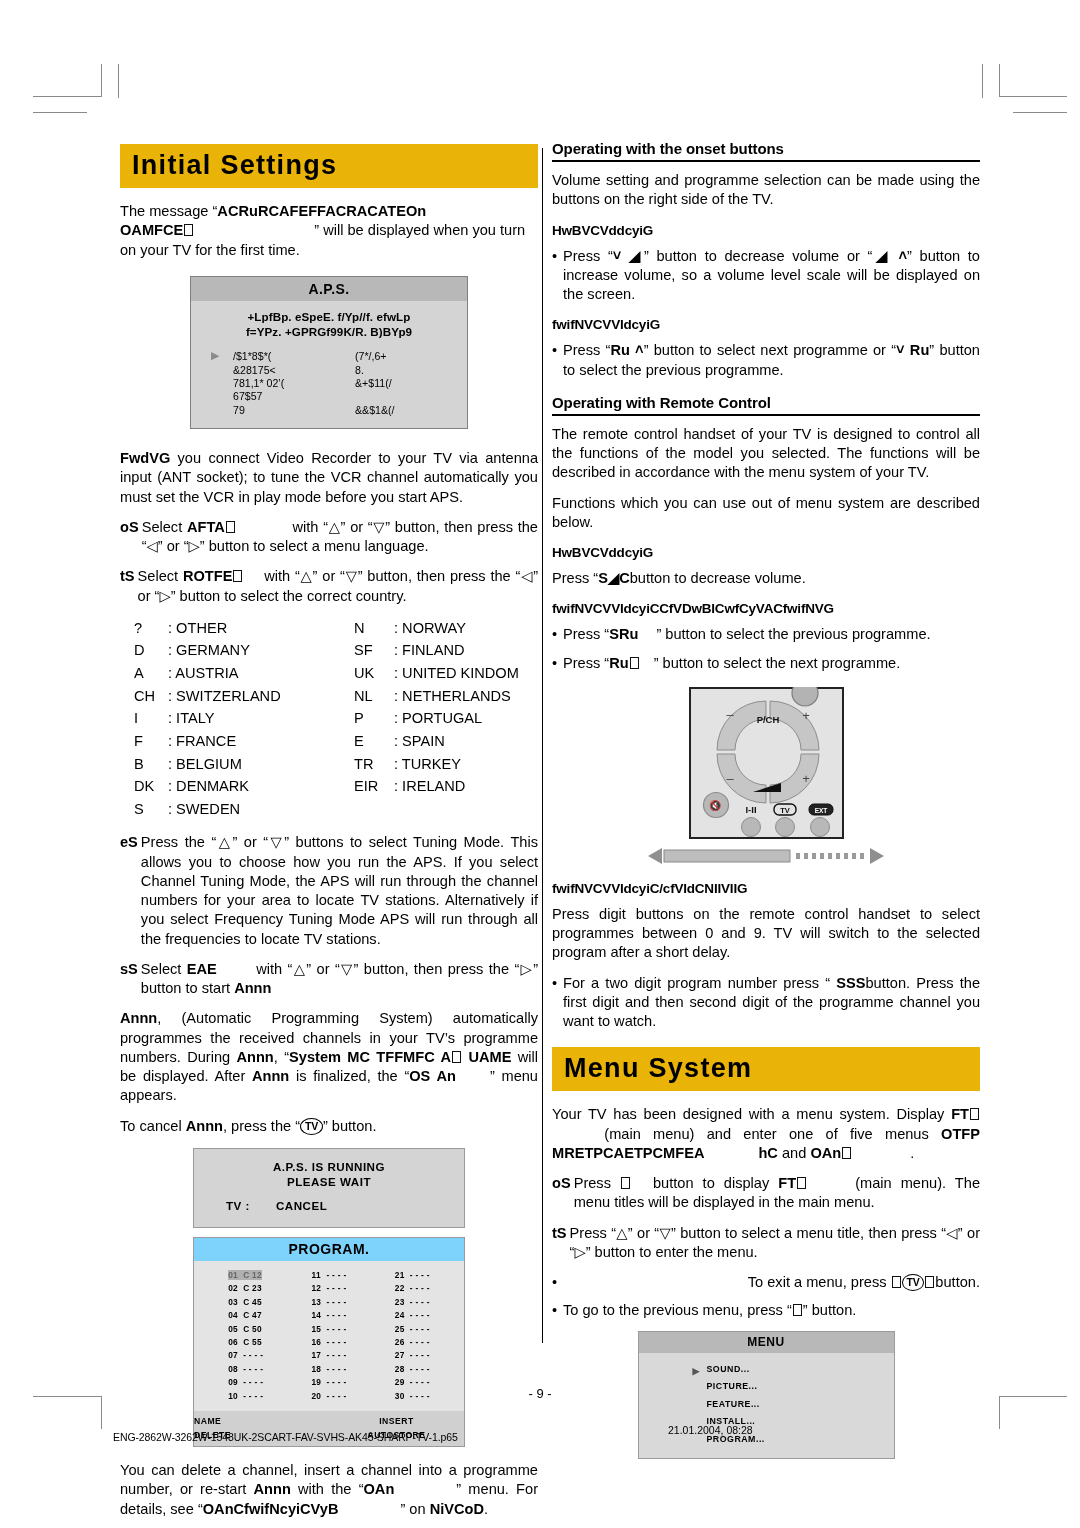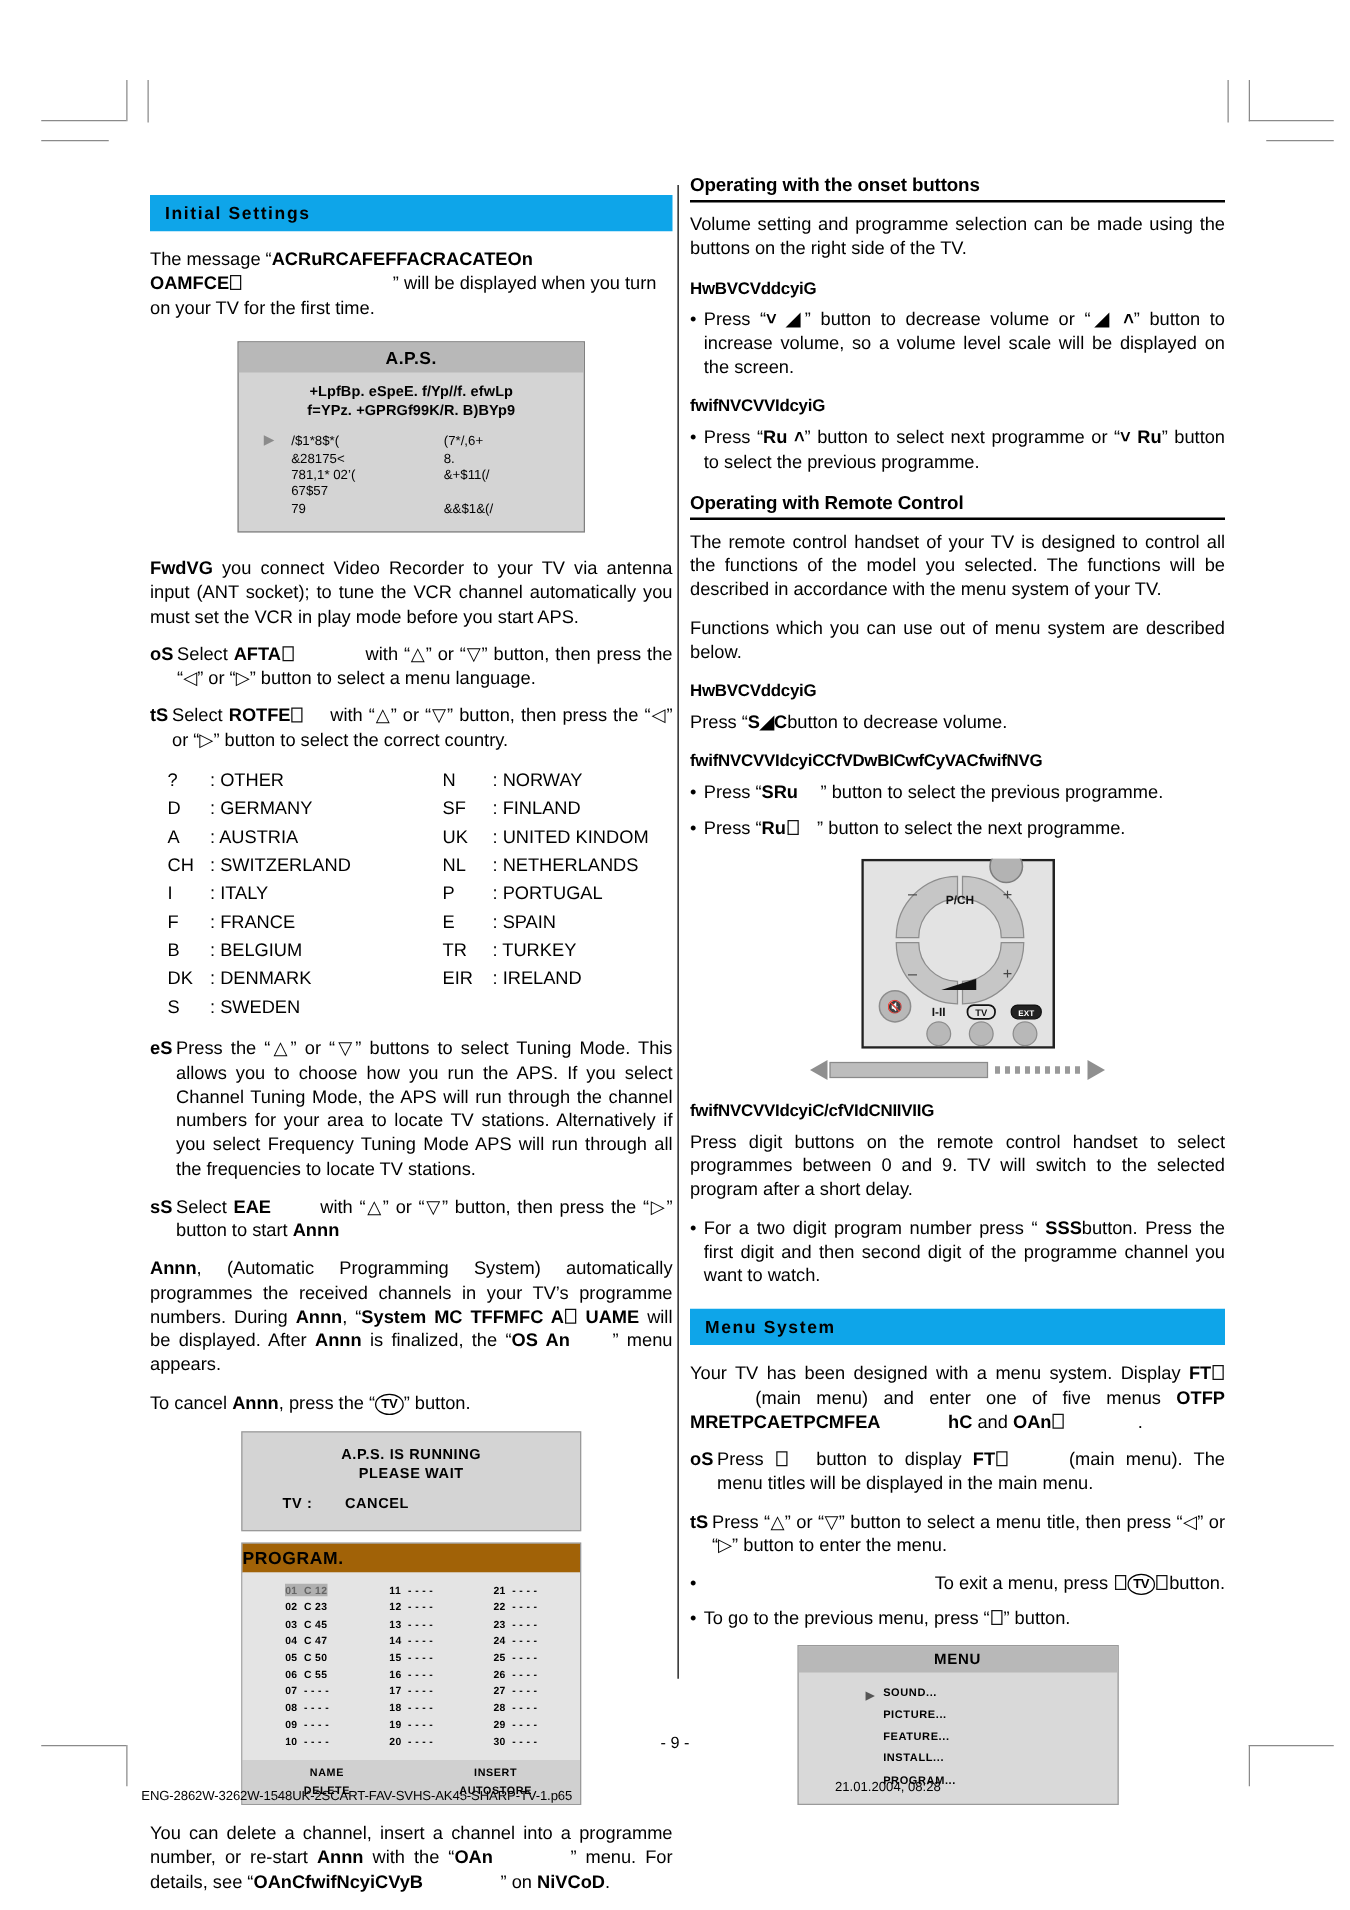--- a/index.html
+++ b/index.html
@@ -20,23 +20,23 @@
   .columns{
     position:absolute;left:120px;top:140px;width:860px;
   }
   .col-left{position:absolute;left:0;top:0;width:418px;}
   .col-right{position:absolute;left:432px;top:0;width:428px;}
 
   .vrule{position:absolute;left:422px;top:8px;width:1px;height:1195px;background:#000;}
 
   
   .band{
-    background:#0ea5e9;padding:6px 0 7px 12px;
-    font-size:14px;font-weight:bold;letter-spacing:.6px;
-    margin:16px 0 14px 0;
+    background:#eab308;padding:6px 0 7px 12px;
+    font-size:27px;font-weight:bold;letter-spacing:.6px;
+    margin:4px 0 14px 0;
   }
   .band span{letter-spacing:1.3px;}
 
   .subhead{
     font-size:15px;font-weight:bold;margin:0 0 3px 0;letter-spacing:-.1px;
   }
   .subhead-rule{border-bottom:2px solid #000;margin:0 0 9px 0;}
 
   .microhead{
     font-size:13.5px;font-weight:bold;margin:13px 0 9px 0;letter-spacing:-.2px;
@@ -102,34 +102,34 @@
   .runbox .l1{text-align:center;font-size:11.6px;font-weight:bold;letter-spacing:.5px;}
   .runbox .l2{text-align:center;font-size:11.6px;font-weight:bold;letter-spacing:.5px;margin-top:2px;}
   .runbox .l3{font-size:11.6px;font-weight:bold;letter-spacing:.5px;margin:11px 0 0 32px;}
   .runbox .l3 .sp{display:inline-block;width:26px;}
 
   
   .progbox{
     border:1.5px solid #9a9a9a;background:#d9d9d9;width:270px;margin:0 auto 14px auto;
   }
   .progbox .ptitle{
-    background:#a16207;font-size:14px;font-weight:bold;
+    background:#7dd3fc;text-align:center;font-size:14px;font-weight:bold;
     padding:3px 0 4px 0;letter-spacing:.5px;
   }
   .progbody{background:#e4e4e4;padding:8px 0 8px 0;}
   .progcols{display:flex;justify-content:space-around;padding:0 10px;}
   .progcol{font-size:8.3px;font-weight:bold;line-height:1.62;letter-spacing:.3px;}
   .progcol .row{white-space:nowrap;}
   .progcol .num{display:inline-block;width:15px;}
   .progcol .hl{background:#b0b0b0;color:#666;}
   .progfoot{
     background:#d0d0d0;display:flex;font-size:8.6px;font-weight:bold;letter-spacing:.5px;
     padding:5px 0 6px 0;
   }
-  .progfoot .fl{width:50%;text-align:center;}
+  .progfoot .fl{width:50%;text-align:left;}
   .progfoot .fr{width:50%;text-align:center;}
   .progfoot .line2{margin-top:4px;}
 
   
   .remote-wrap{margin:14px 0 6px 0;display:flex;justify-content:center;}
   .slider{
     display:flex;align-items:center;justify-content:center;margin:4px 0 14px 0;
   }
 
   

